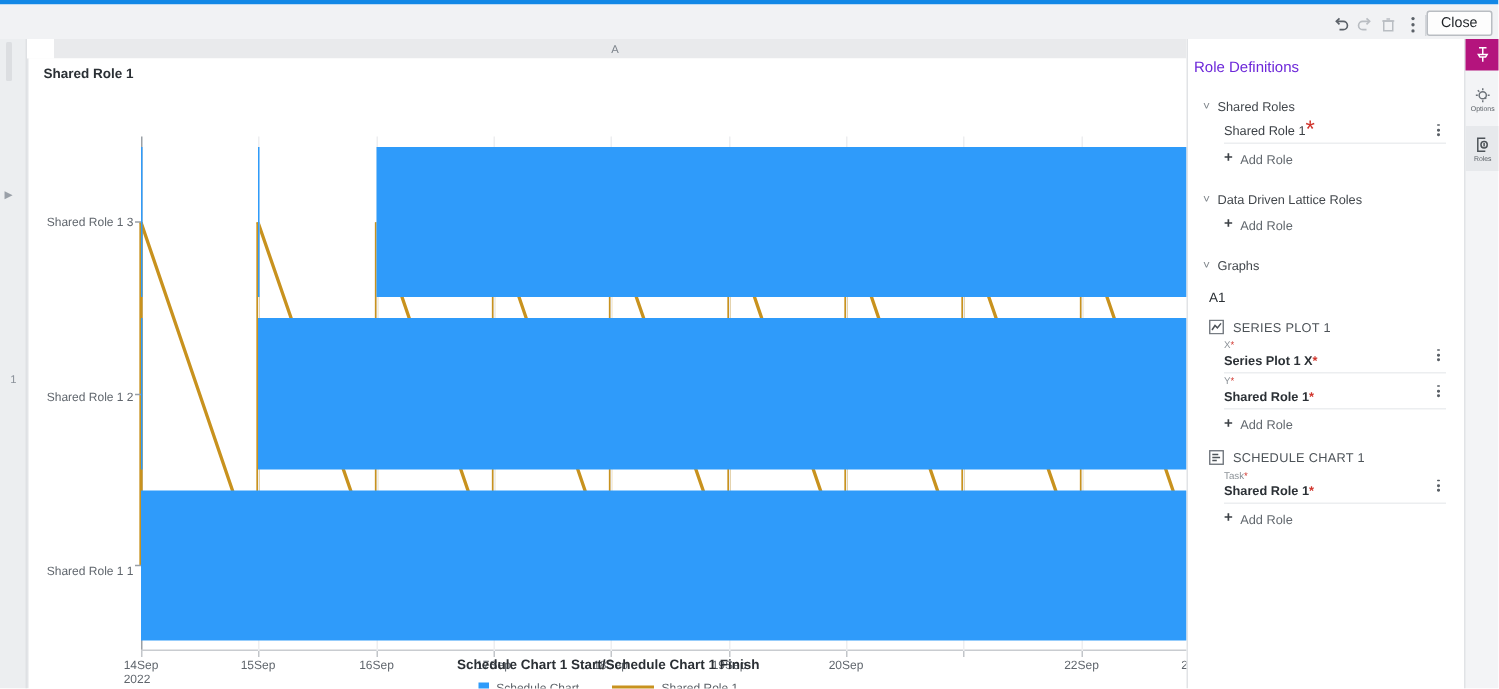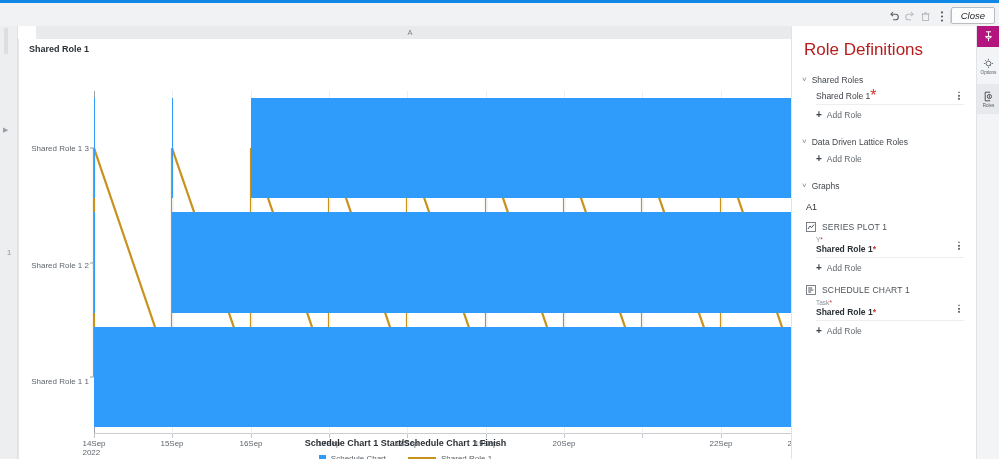--- a/index.html
+++ b/index.html
@@ -6,21 +6,21 @@
   html, body {
     width: 999px; height: 459px;
     font-family: "Liberation Sans", sans-serif;
     background: #ffffff; overflow: hidden;
   }
   #app { position: relative; width: 999px; height: 459px; }
 
   
   .top-accent { position:absolute; left:0; top:0; width:999px; height:3px; background:#1288e6; }
   .toolbar { position:absolute; left:0; top:3px; width:999px; height:23px; background:#f1f2f4; }
-  .tb-right { position:absolute; right:4px; top:4px; display:flex; align-items:flex-end; gap:0;font-style:italic; }
+  .tb-right { position:absolute; right:4px; top:4px; display:flex; align-items:flex-end; gap:0; }
   .tb-icon { width:16px; height:16px; display:flex; align-items:center; justify-content:center;
              color:#5b6168; font-size:12px; line-height:1; }
   .tb-icon svg { display:block; }
   .close-btn { height:17px; padding:0 9px; border:1px solid #b9bdc2; border-radius:2px;
                background:#fdfdfd; color:#1d2125; font-size:9.5px; line-height:15px;
                display:flex; align-items:center; }
   .tb-sep { width:1px; height:14px; background:#d3d6da; }
 
   
   .left-rail { position:absolute; left:0; top:26px; width:18px; height:433px; background:#eceef0;
@@ -66,21 +66,21 @@
                   font-size:9px; font-weight:bold; color:#2b3035; }
   .legend { position:absolute; left:0; top:415px; width:773px; display:flex;
             justify-content:center; align-items:center; gap:22px; }
   .lg-item { display:flex; align-items:center; gap:5px; font-size:8px; color:#5a6066; }
   .lg-swatch { width:7px; height:7px; background:#2f9bfa; }
   .lg-line { width:28px; height:2.6px; background:#c8921e; }
 
   
   .right-panel { position:absolute; left:791px; top:26px; width:185px; height:433px;
                  background:#ffffff; border-left:1px solid #e1e3e6; overflow:hidden; }
-  .rp-title { margin:14px 0 0 12px; font-size:17px; color:#b91c1c; font-weight:normal; }
+  .rp-title { margin:14px 0 0 4px; font-size:10px; color:#6d28d9; font-weight:normal; }
 
   .sect { margin-top:13px; }
   .sect-head { display:flex; align-items:center; gap:5px; padding:0 0 0 10px;
                font-size:8.5px; color:#42474c; height:14px; }
   .chev { font-size:8px; color:#7d8389; line-height:1; }
 
   .role-row { position:relative; margin:0 12px 0 24px; height:18px;
               display:flex; align-items:center; border-bottom:1px solid #eceef0; }
   .role-row .nm { font-size:8.5px; color:#3c4146; }
   .req { color:#d0342c; }
@@ -281,20 +281,29 @@
       <span class="grp-icon">
         <svg width="10" height="10" viewBox="0 0 10 10">
             <rect x="0.5" y="0.5" width="9" height="9" fill="none" stroke="#6d737a" stroke-width="0.9"></rect>
             <path d="M2 7 4 4 5.6 5.6 8 2.6" fill="none" stroke="#4d5358" stroke-width="1"></path>
           </svg>
       </span>
       <span>SERIES PLOT 1</span>
     </div>
     <div id="grp0">
         <div class="field-row">
+          <div class="field-lbl">X<span class="req">*</span></div>
+          <div class="field-val">Series Plot 1 X<span class="req">*</span></div>
+          <span class="kebab">
+            <i></i>
+            <i></i>
+            <i></i>
+          </span>
+        </div>
+        <div class="field-row">
           <div class="field-lbl">Y<span class="req">*</span></div>
           <div class="field-val">Shared Role 1<span class="req">*</span></div>
           <span class="kebab">
             <i></i>
             <i></i>
             <i></i>
           </span>
         </div>
       </div>
     <div class="add-row">

